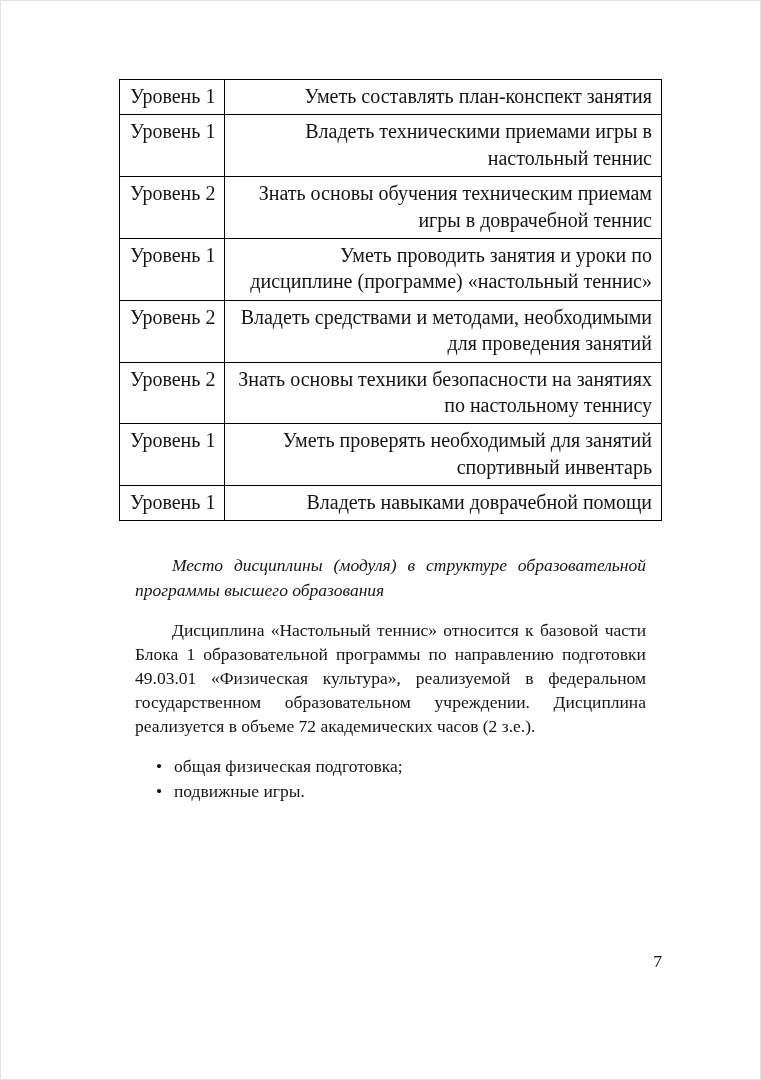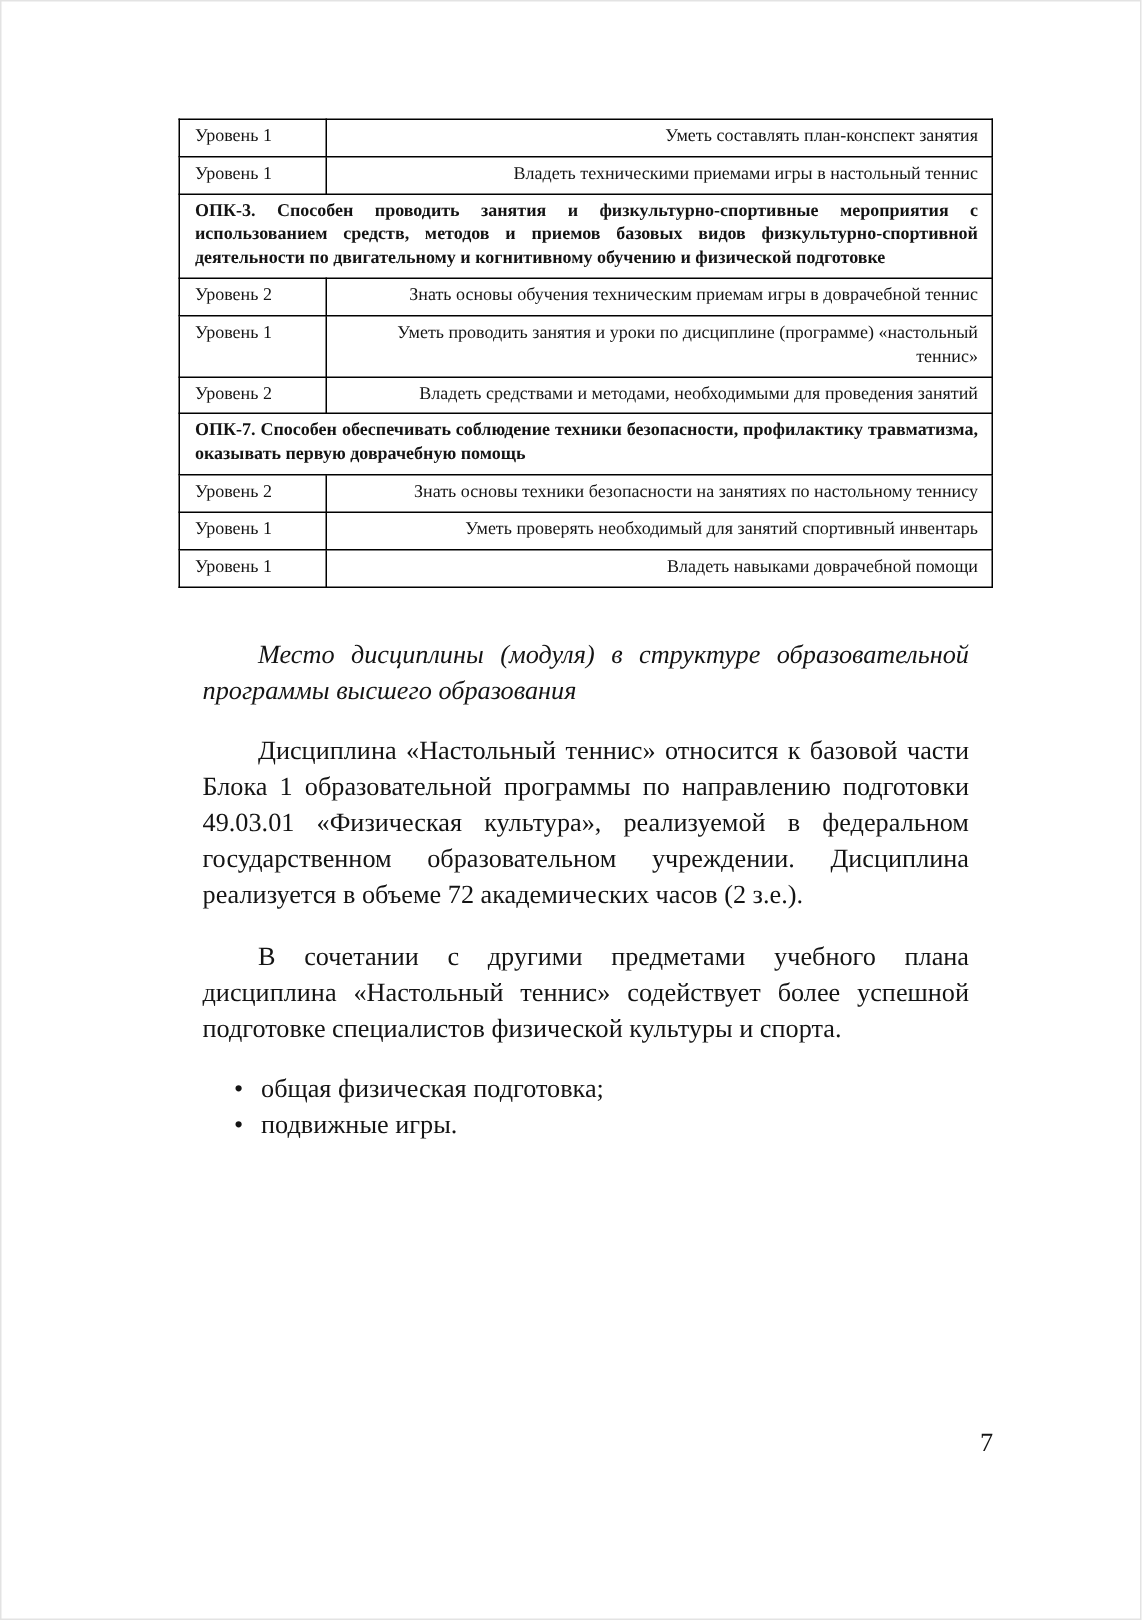--- a/index.html
+++ b/index.html
@@ -19,21 +19,21 @@
   }
   .content {
     position: absolute;
     left: 118px;
     top: 78px;
     width: 543px;
   }
   table.comp-table {
     width: 100%;
     border-collapse: collapse;
-    font-size: 12px;
+    font-size: 20px;
     border-radius: 21px;
   }
   table.comp-table td {
     border: 1px solid #000;
     padding: 3px 9px 5px 10px;
     vertical-align: top;
     line-height: 1.32;
   }
   td.level-cell {
     width: 78px;
@@ -86,56 +86,49 @@
     <tbody>
       <tr>
         <td class="level-cell">Уровень 1</td>
         <td class="desc-cell">Уметь составлять план-конспект занятия</td>
       </tr>
       <tr>
         <td class="level-cell">Уровень 1</td>
         <td class="desc-cell">Владеть техническими приемами игры в настольный теннис</td>
       </tr>
       <tr>
-        <td class="section-cell" colspan="2">ОПК-3. Способен проводить занятия и физкультурно-спортивные мероприятия с использованием средств, методов и приемов базовых видов физкультурно-спортивной деятельности по двигательному и когнитивному обучению и физической подготовке</td>
-      </tr>
-      <tr>
         <td class="level-cell">Уровень 2</td>
         <td class="desc-cell">Знать основы обучения техническим приемам игры в доврачебной теннис</td>
       </tr>
       <tr>
         <td class="level-cell">Уровень 1</td>
         <td class="desc-cell">Уметь проводить занятия и уроки по дисциплине (программе) «настольный теннис»</td>
       </tr>
       <tr>
         <td class="level-cell">Уровень 2</td>
         <td class="desc-cell">Владеть средствами и методами, необходимыми для проведения занятий</td>
-      </tr>
-      <tr>
-        <td class="section-cell" colspan="2">ОПК-7. Способен обеспечивать соблюдение техники безопасности, профилактику травматизма, оказывать первую доврачебную помощь</td>
       </tr>
       <tr>
         <td class="level-cell">Уровень 2</td>
         <td class="desc-cell">Знать основы техники безопасности на занятиях по настольному теннису</td>
       </tr>
       <tr>
         <td class="level-cell">Уровень 1</td>
         <td class="desc-cell">Уметь проверять необходимый для занятий спортивный инвентарь</td>
       </tr>
       <tr>
         <td class="level-cell">Уровень 1</td>
         <td class="desc-cell">Владеть навыками доврачебной помощи</td>
       </tr>
     </tbody>
   </table>
 
   <div class="bodytext">
     <p class="italic-head">Место дисциплины (модуля) в структуре образовательной программы высшего образования</p>
     <p>Дисциплина «Настольный теннис» относится к базовой части Блока 1 образовательной программы по направлению подготовки 49.03.01 «Физическая культура», реализуемой в федеральном государственном образовательном учреждении. Дисциплина реализуется в объеме 72 академических часов (2 з.е.).</p>
-    <p>В сочетании с другими предметами учебного плана дисциплина «Настольный теннис» содействует более успешной подготовке специалистов физической культуры и спорта.</p>
     <div class="bullet-line">
       <span class="bullet-glyph">•</span>
       <span>общая физическая подготовка;</span>
     </div>
     <div class="bullet-line">
       <span class="bullet-glyph">•</span>
       <span>подвижные игры.</span>
     </div>
   </div>
 

